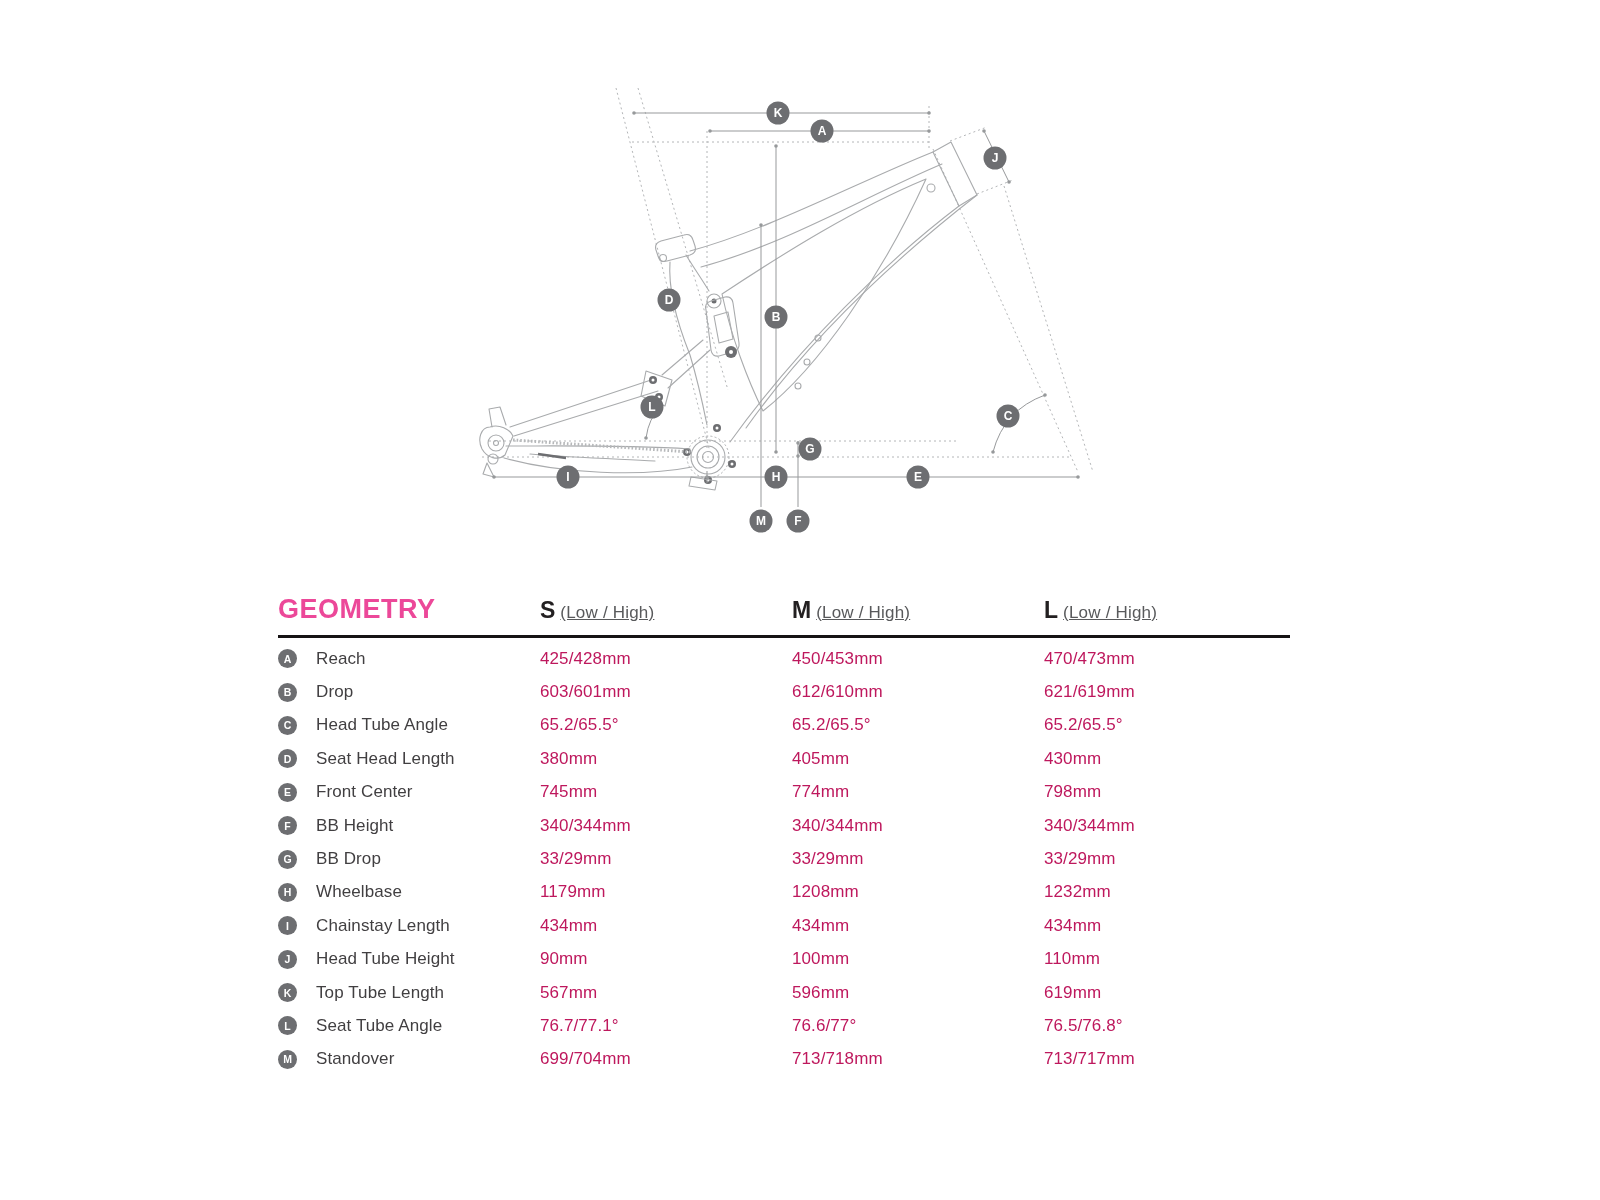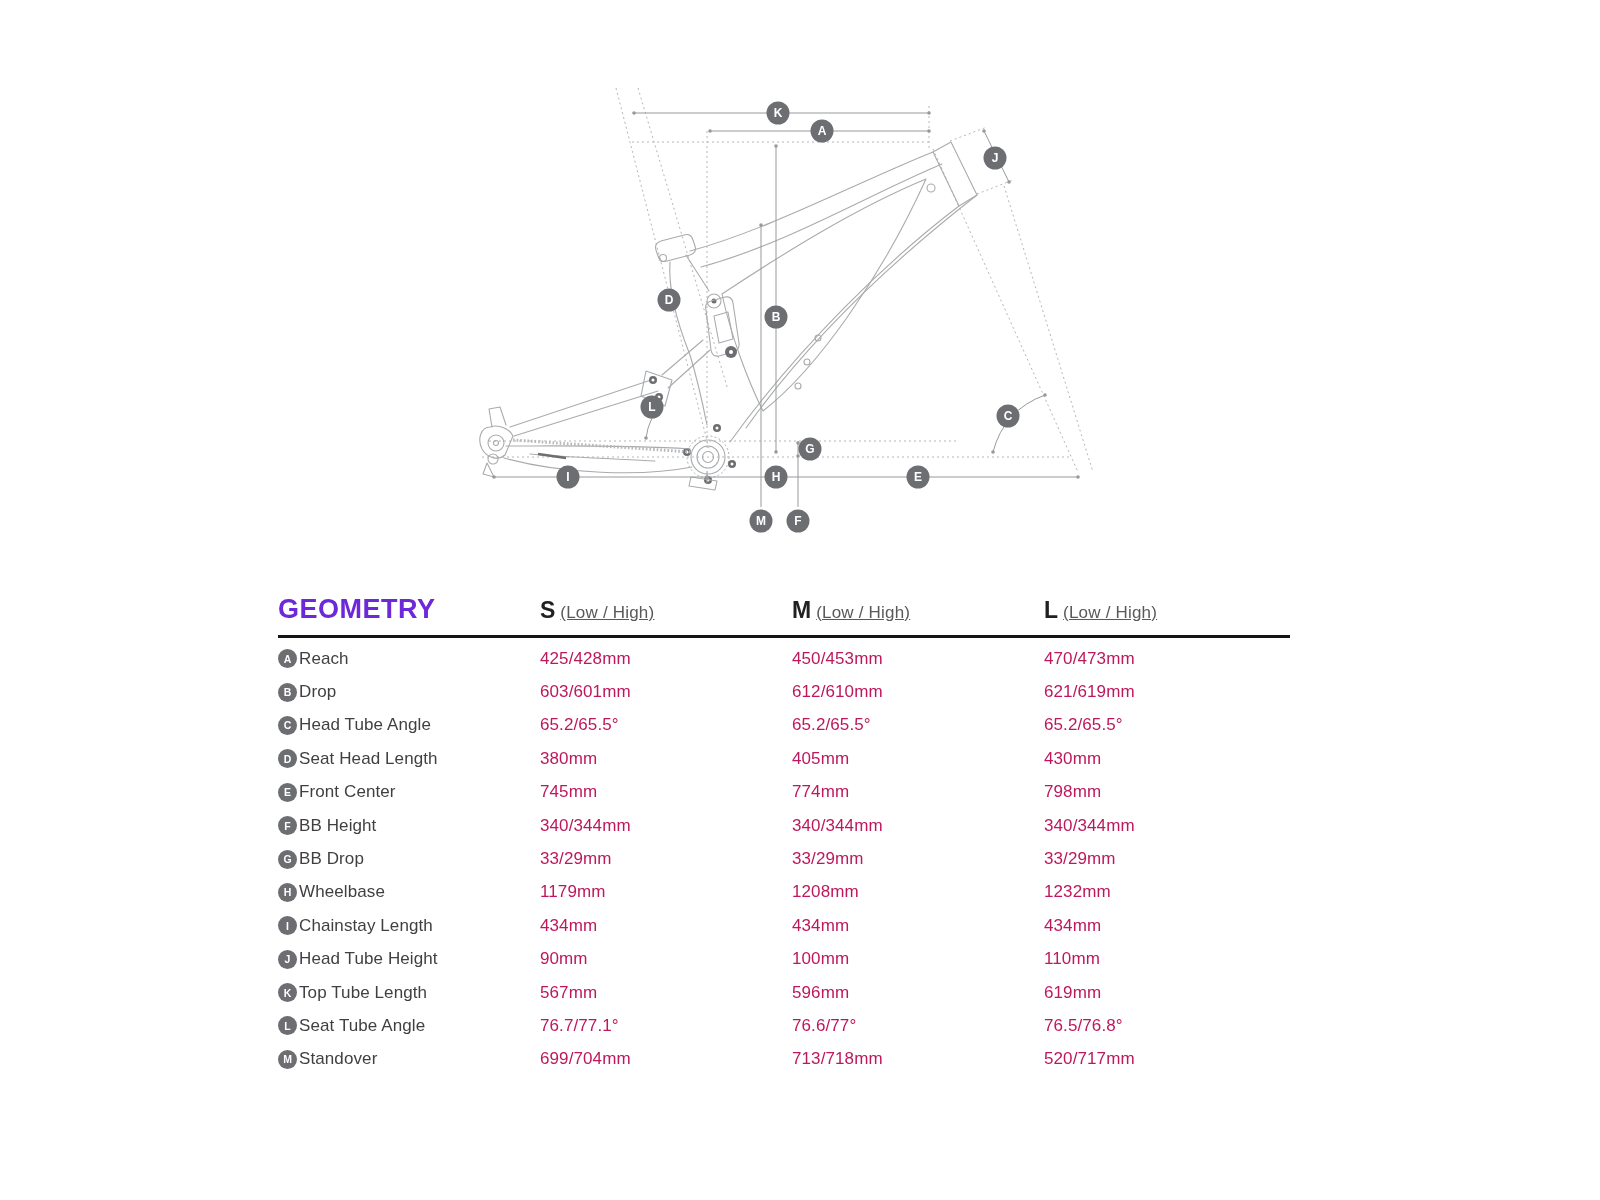--- a/index.html
+++ b/index.html
@@ -17,32 +17,32 @@
   .bolt{fill:#6d6e71;stroke:none;}
   .boltc{fill:#ffffff;stroke:none;}
   .chain{stroke:#b6b8ba;stroke-width:3;stroke-dasharray:1.6 2;fill:none;}
   .teeth{stroke:#b0b2b4;fill:none;stroke-width:1;stroke-dasharray:2 2.2;}
   .logo{stroke:#6d6e71;stroke-width:2.5;fill:none;}
   .marker circle{fill:#6d6e71;}
   .marker text{fill:#ffffff;font-size:12px;font-weight:bold;text-anchor:middle;font-family:"Liberation Sans",sans-serif;}
   
   .geo-table{position:absolute;left:278px;top:594px;width:1012px;}
   .geo-head{display:grid;grid-template-columns:262px 252px 252px 1fr;align-items:baseline;}
-  .geo-title{font-size:27px;font-weight:bold;color:#6d28d9;letter-spacing:.5px;}
+  .geo-title{font-size:27px;font-weight:bold;color:#ec4899;letter-spacing:.5px;}
   .col-head{font-size:23px;font-weight:bold;color:#232021;}
   .col-head .range{font-size:17px;font-weight:normal;color:#58595b;margin-left:5px;letter-spacing:.2px;text-decoration:underline;}
   .geo-rule{border:0;border-top:3px solid #161314;margin:10px 0 4px 0;}
   .geo-row{display:grid;grid-template-columns:262px 252px 252px 1fr;align-items:center;height:33.4px;}
   .row-label-cell{display:flex;align-items:center;}
   .letter-badge{
     width:19px;height:19px;border-radius:50%;background:#6d6e71;color:#fff;
     font-size:10.5px;font-weight:bold;display:inline-flex;align-items:center;justify-content:center;
     flex:0 0 19px;
   }
-  .row-label{font-size:17px;color:#413f41;margin-left:2px;letter-spacing:.1px;}
+  .row-label{font-size:17px;color:#413f41;margin-left:19px;letter-spacing:.1px;}
   .cell-val{font-size:17px;color:#be185d;letter-spacing:.1px;}
 </style>
 </head>
 <body>
 
 <svg id="diagram" width="1600" height="560" viewBox="0 0 1600 560" aria-hidden="true">
 
   <g>
     <path class="dot" d="M616,88 L710,452"></path>
     <path class="dot" d="M638,88 L728,390"></path>
@@ -334,16 +334,16 @@
         <span class="cell-val">76.6/77°</span>
         <span class="cell-val">76.5/76.8°</span>
       </div>
       <div class="geo-row">
         <div class="row-label-cell">
           <span class="letter-badge" style="background: rgb(109, 110, 113);">M</span>
           <span class="row-label">Standover</span>
         </div>
         <span class="cell-val">699/704mm</span>
         <span class="cell-val">713/718mm</span>
-        <span class="cell-val">520/717mm</span>
+        <span class="cell-val">713/717mm</span>
       </div>
     </div>
 </div>
 
 </body></html>

